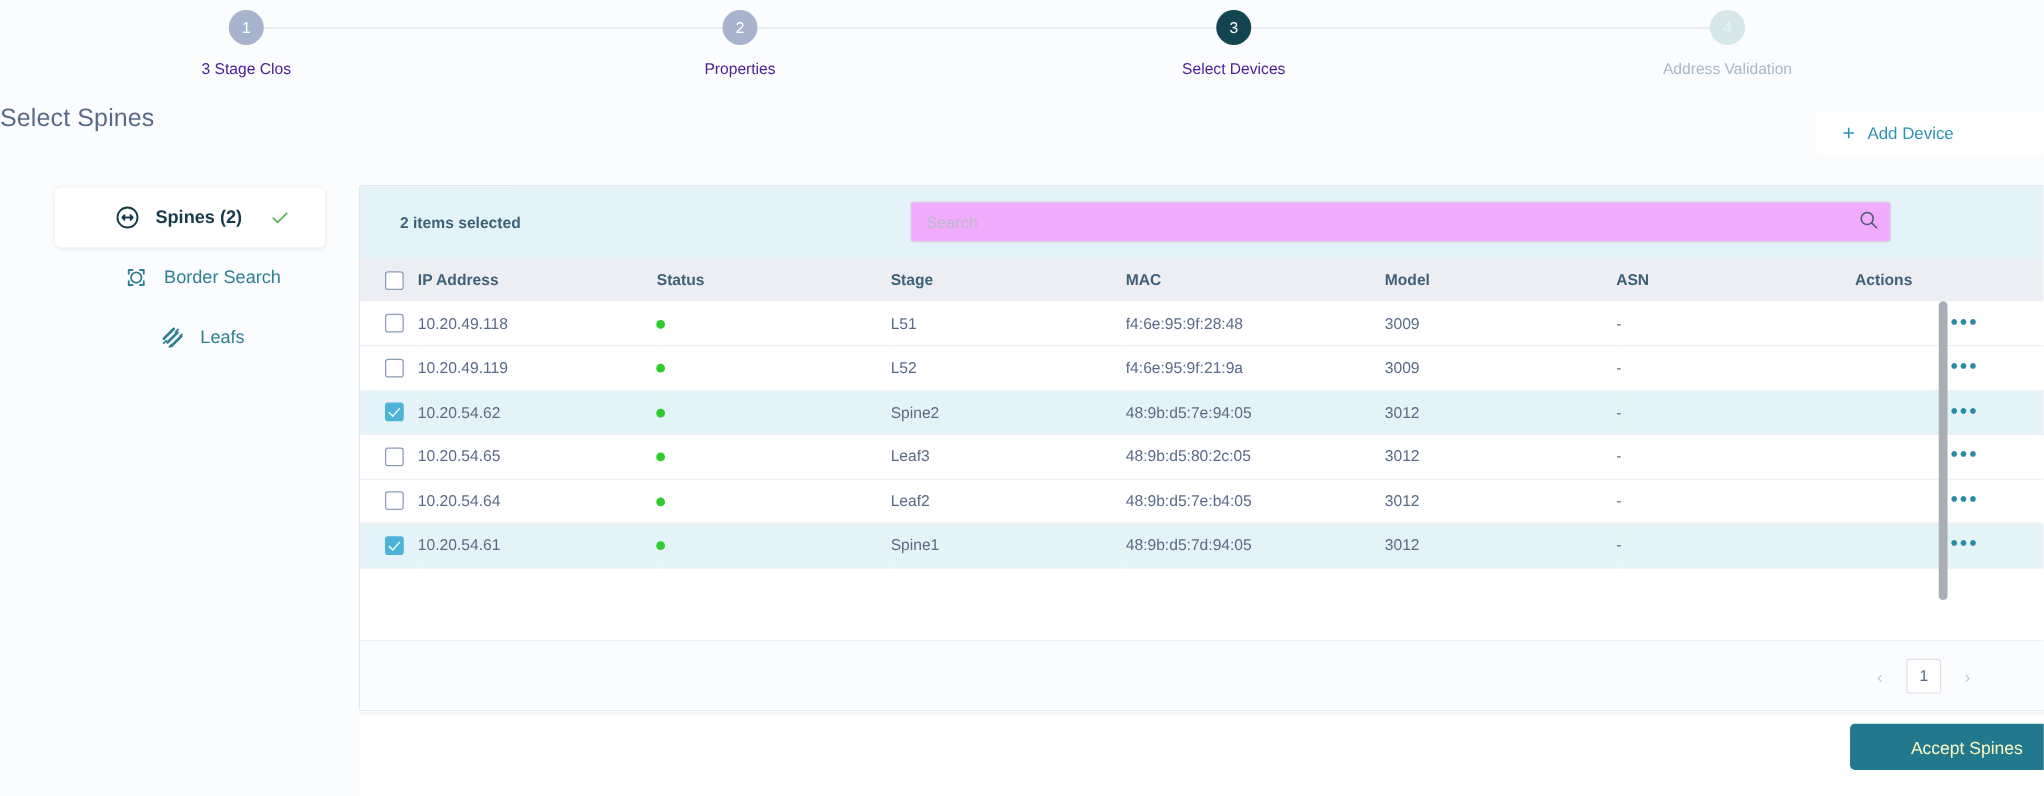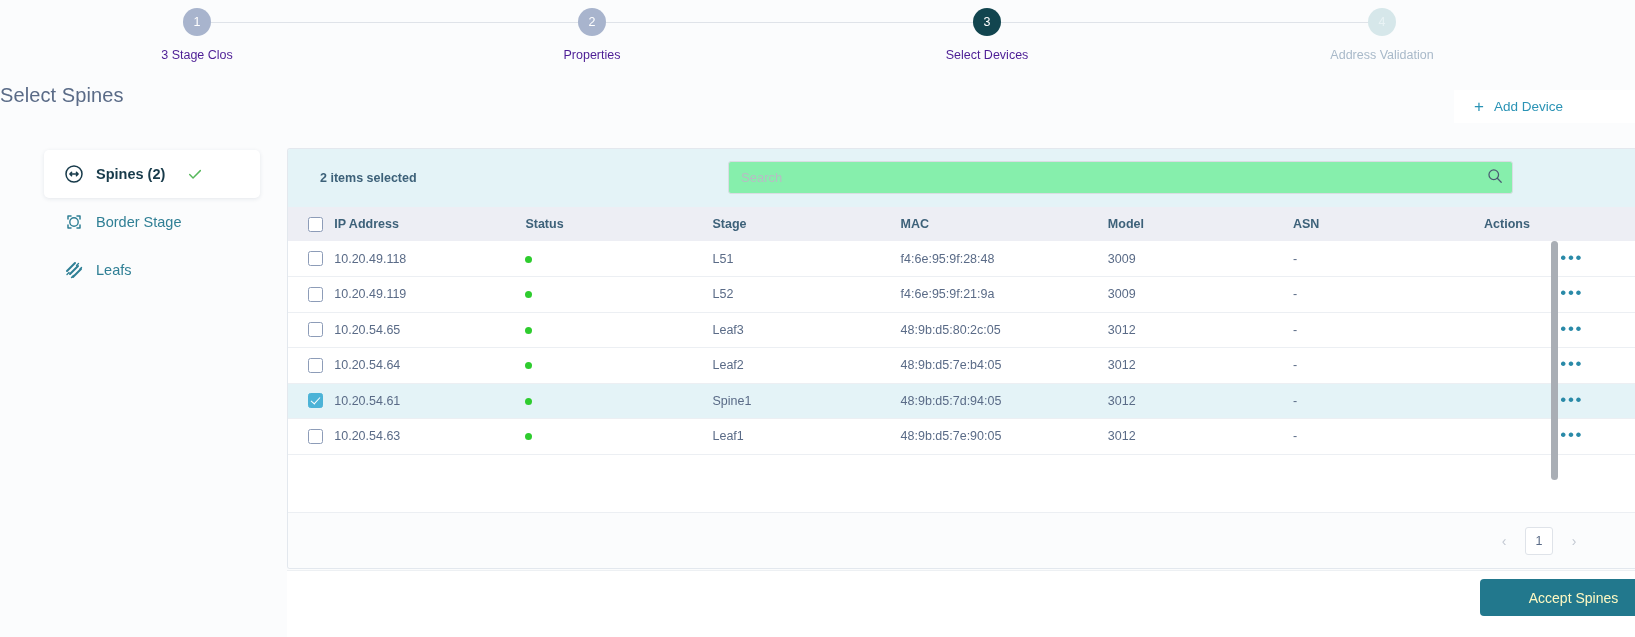--- a/index.html
+++ b/index.html
@@ -57,21 +57,21 @@
     cursor: pointer;
     box-shadow: 0 0 0 1px rgba(0,0,0,0.0);
   }
   .add-device-btn .plus { font-size: 17px; line-height: 1; color: #2a93b5; }
 
   
   .leftnav { position: absolute; left: 44px; top: 150px; width: 216px; }
   .nav-item {
     display: flex; align-items: center; gap: 12px;
     height: 48px; padding-left: 20px; border-radius: 5px;
-    font-size: 14.5px; color: #2f7f95; cursor: pointer;
+    font-size: 14.5px; color: #2f7f95; cursor: pointer; justify-content: center;
   }
   .nav-item.active {
     background: #ffffff; color: #173a4a; font-weight: bold;
     box-shadow: 0 1px 4px rgba(30,50,80,0.10);
   }
   .nav-item .nav-icon { width: 20px; height: 20px; display:block; flex: 0 0 20px; }
   .nav-check { margin-left: 10px; display: flex; align-items: center; }
 
   
   .card {
@@ -86,21 +86,21 @@
     height: 58px; background: #e4f3f7;
     display: flex; align-items: center; position: relative;
   }
   .items-selected {
     position: absolute; left: 32px; font-size: 12.5px;
     font-weight: bold; color: #3d6179;
   }
   .search-wrap {
     position: absolute; left: 440px; top: 12px;
     width: 785px; height: 33px;
-    background: #86efac; border: 1px solid #d9dde3; border-radius: 3px;
+    background: #f0abfc; border: 1px solid #d9dde3; border-radius: 3px;
     display: flex; align-items: center;
   }
   .search-input {
     border: none; outline: none; background: transparent;
     height: 31px; flex: 1; padding: 0 12px;
     font-size: 13px; color: #5a6b87;
     font-family: "Liberation Sans", sans-serif;
   }
   .search-input::placeholder { color: #b7bcc4; }
   .search-icon-btn {
@@ -238,21 +238,21 @@
       </span>
     </div>
 
     <div class="nav-item">
       <span class="nav-icon">
         <svg viewBox="0 0 20 20" width="20" height="20">
           <circle cx="10" cy="10" r="4.2" fill="none" stroke="#2f7f95" stroke-width="1.4"></circle>
           <path d="M4 4h3M4 4v3M16 4h-3M16 4v3M4 16h3M4 16v-3M16 16h-3M16 16v-3" fill="none" stroke="#2f7f95" stroke-width="1.5" stroke-linecap="round"></path>
         </svg>
       </span>
-      <span>Border Stage</span>
+      <span>Border Search</span>
     </div>
 
     <div class="nav-item">
       <span class="nav-icon">
         <svg viewBox="0 0 20 20" width="20" height="20">
           <path d="M3 11L11 3M6 14L14 6M9 17L17 9" fill="none" stroke="#2f7f95" stroke-width="2" stroke-linecap="round"></path>
           <path d="M3 14.5L5 12.5M7.5 17.5L9.5 15.5M12.5 5.5L14.5 3.5M16 9L17.5 7.5" fill="none" stroke="#2f7f95" stroke-width="1.4" stroke-linecap="round"></path>
         </svg>
       </span>
       <span>Leafs</span>
@@ -305,20 +305,30 @@
           <tr>
             <td class="c-chk"><span class="chkbox"></span></td>
             <td class="c-ip">10.20.49.119</td>
             <td class="c-st"><span class="dot"></span></td>
             <td class="c-name">L52</td>
             <td class="c-mac">f4:6e:95:9f:21:9a</td>
             <td class="c-model">3009</td>
             <td class="c-asn">-</td>
             <td class="c-act"><button class="dots-btn">•••</button></td>
           </tr>
+          <tr class="sel">
+            <td class="c-chk"><span class="chkbox on"></span></td>
+            <td class="c-ip">10.20.54.62</td>
+            <td class="c-st"><span class="dot"></span></td>
+            <td class="c-name">Spine2</td>
+            <td class="c-mac">48:9b:d5:7e:94:05</td>
+            <td class="c-model">3012</td>
+            <td class="c-asn">-</td>
+            <td class="c-act"><button class="dots-btn">•••</button></td>
+          </tr>
           <tr>
             <td class="c-chk"><span class="chkbox"></span></td>
             <td class="c-ip">10.20.54.65</td>
             <td class="c-st"><span class="dot"></span></td>
             <td class="c-name">Leaf3</td>
             <td class="c-mac">48:9b:d5:80:2c:05</td>
             <td class="c-model">3012</td>
             <td class="c-asn">-</td>
             <td class="c-act"><button class="dots-btn">•••</button></td>
           </tr>
@@ -331,30 +341,20 @@
             <td class="c-model">3012</td>
             <td class="c-asn">-</td>
             <td class="c-act"><button class="dots-btn">•••</button></td>
           </tr>
           <tr class="sel">
             <td class="c-chk"><span class="chkbox on"></span></td>
             <td class="c-ip">10.20.54.61</td>
             <td class="c-st"><span class="dot"></span></td>
             <td class="c-name">Spine1</td>
             <td class="c-mac">48:9b:d5:7d:94:05</td>
-            <td class="c-model">3012</td>
-            <td class="c-asn">-</td>
-            <td class="c-act"><button class="dots-btn">•••</button></td>
-          </tr>
-          <tr>
-            <td class="c-chk"><span class="chkbox"></span></td>
-            <td class="c-ip">10.20.54.63</td>
-            <td class="c-st"><span class="dot"></span></td>
-            <td class="c-name">Leaf1</td>
-            <td class="c-mac">48:9b:d5:7e:90:05</td>
             <td class="c-model">3012</td>
             <td class="c-asn">-</td>
             <td class="c-act"><button class="dots-btn">•••</button></td>
           </tr>
         </tbody>
     </table>
 
     <div class="pager">
       <button class="pg-arrow">
         <span>‹</span>

